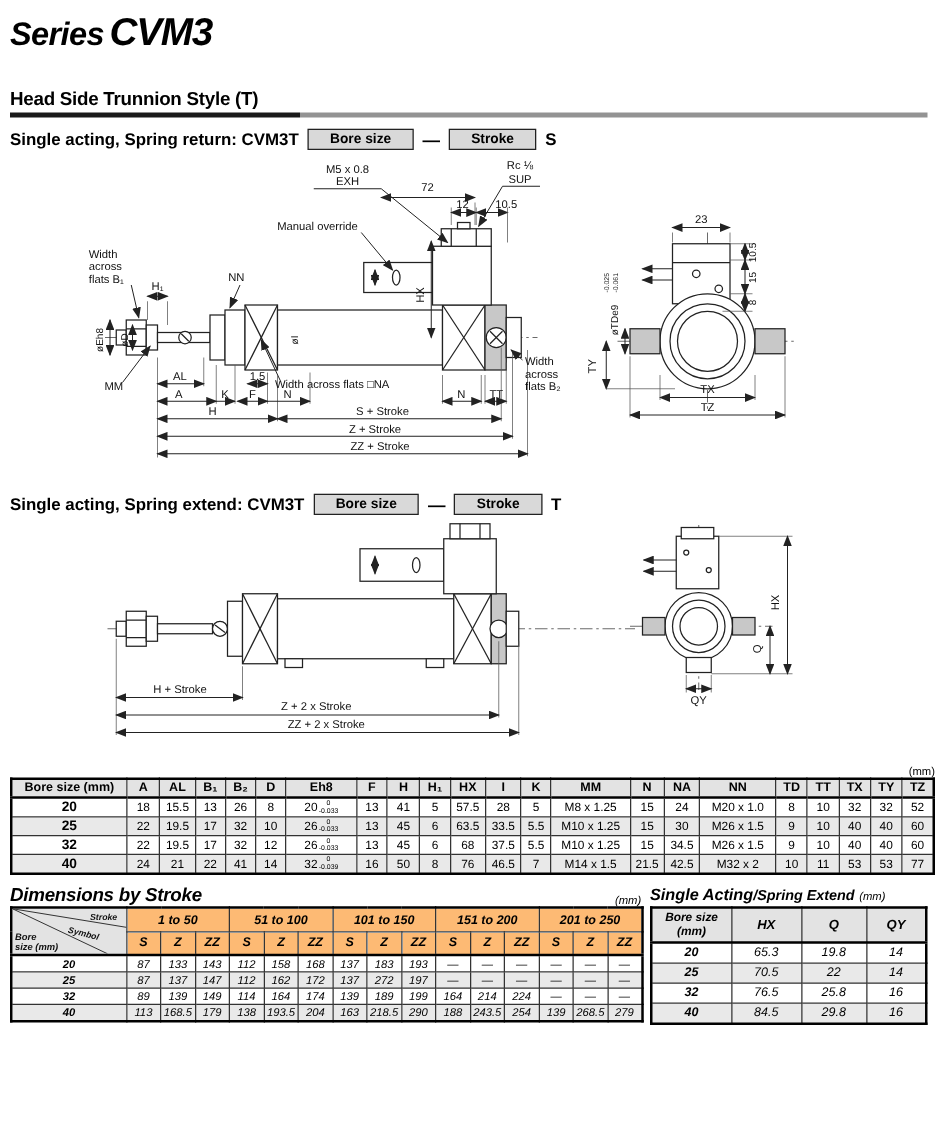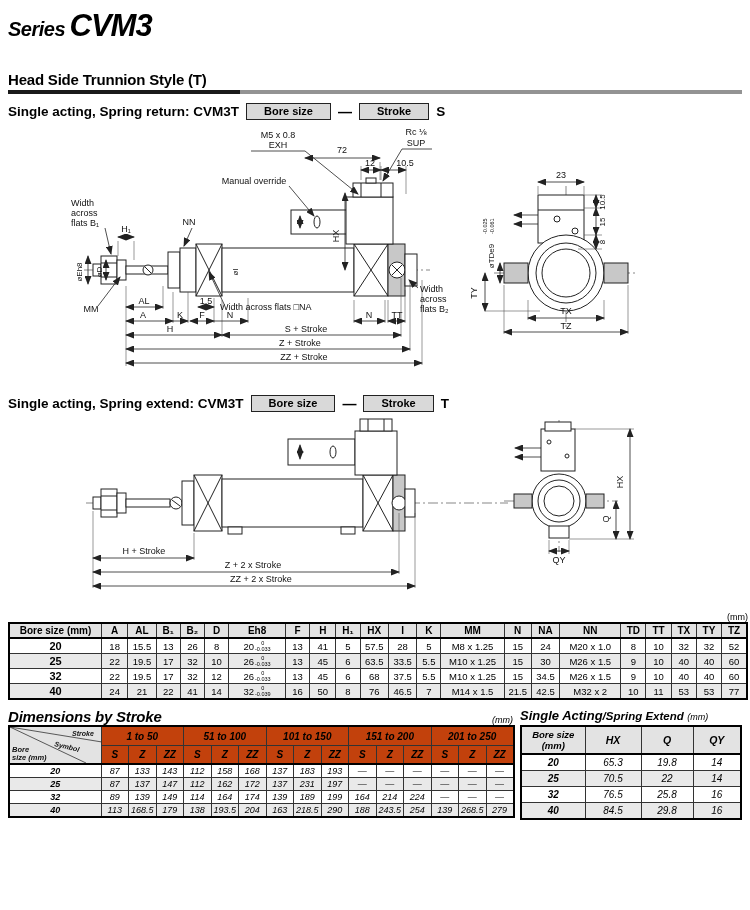--- a/index.html
+++ b/index.html
@@ -1,19 +1,19 @@
 <!DOCTYPE html>
 <html><head>
 <meta charset="utf-8">
 <style>
   html,body{margin:0;padding:0;background:#fff;}
   body{width:750px;height:910px;font-family:"Liberation Sans",sans-serif;color:#000;overflow:hidden;}
   .page{padding:6px 8px 0 8px;position:relative;}
   .series-title{font-style:italic;font-weight:bold;line-height:1;margin-top:4px;}
-  .series-title .prefix{font-size:20px;letter-spacing:-0.5px;}
+  .series-title .prefix{font-size:26px;letter-spacing:-0.5px;}
   .series-title .model{font-size:31px;letter-spacing:-1px;text-align:right;}
   .section-head{font-size:15px;font-weight:bold;margin-top:30px;letter-spacing:-0.2px;}
   .rule{height:4px;margin-top:2px;background:linear-gradient(to right,#1a1a1a 0,#1a1a1a 232px,#939393 232px,#939393 100%);}
   .model-line{display:flex;align-items:center;gap:7px;font-weight:bold;font-size:13.5px;margin-top:9px;}
   .spec-box{background:#d9d9d9;border:1.5px solid #222;padding:1px 17px 2px 17px;font-size:11px;}
   .dash{font-size:14px;}
   .drawing{position:relative;}
   svg{display:block;}
   svg text{font-family:"Liberation Sans",sans-serif;font-size:9px;fill:#111;}
   svg .t8{font-size:8px;}
@@ -37,21 +37,21 @@
   .tol i{font-style:normal;}
   .units{font-size:9px;text-align:right;}
   .bottom{display:flex;justify-content:space-between;margin-top:8px;font-style:italic;}
   .sub-head{display:flex;justify-content:space-between;align-items:flex-end;}
   .sub-title{font-weight:bold;font-size:15px;letter-spacing:-0.2px;}
   .sa-title{font-weight:bold;font-size:13px;}
   .sa-title .small{font-size:11.5px;}
   .sa-title .u{font-weight:normal;font-size:9px;}
   .stroke-table{width:505px;border:2px solid #000;}
   .stroke-table th,.stroke-table td{border:1px solid #333;text-align:center;padding:1px 0;font-size:9px;white-space:nowrap;overflow:hidden;}
-  .stroke-table th{background:#c2410c;font-size:10px;}
+  .stroke-table th{background:#fdba74;font-size:10px;}
   .stroke-table thead{border-bottom:2px solid #000;}
   .stroke-table tbody tr{border-top:1.5px solid #000;}
   .stroke-table th.corner{padding:0;background:#e3e3e3;}
   .sa-table{width:222px;border:2px solid #000;margin-top:2px;}
   .sa-table th,.sa-table td{border:1px solid #333;text-align:center;padding:2px 0;font-size:10px;}
   .sa-table th{background:#e3e3e3;font-size:10.5px;}
   .sa-table thead{border-bottom:2px solid #000;}
   .sa-table tbody tr{border-top:1.5px solid #000;}
   .mm-main{width:740px;margin-top:14px;}
 </style>
@@ -608,21 +608,21 @@
             </tr>
             <tr class="stripe">
               <td class="bore">25</td>
               <td>87</td>
               <td>137</td>
               <td>147</td>
               <td>112</td>
               <td>162</td>
               <td>172</td>
               <td>137</td>
-              <td>231</td>
+              <td>272</td>
               <td>197</td>
               <td>—</td>
               <td>—</td>
               <td>—</td>
               <td>—</td>
               <td>—</td>
               <td>—</td>
             </tr>
             <tr>
               <td class="bore">32</td>

